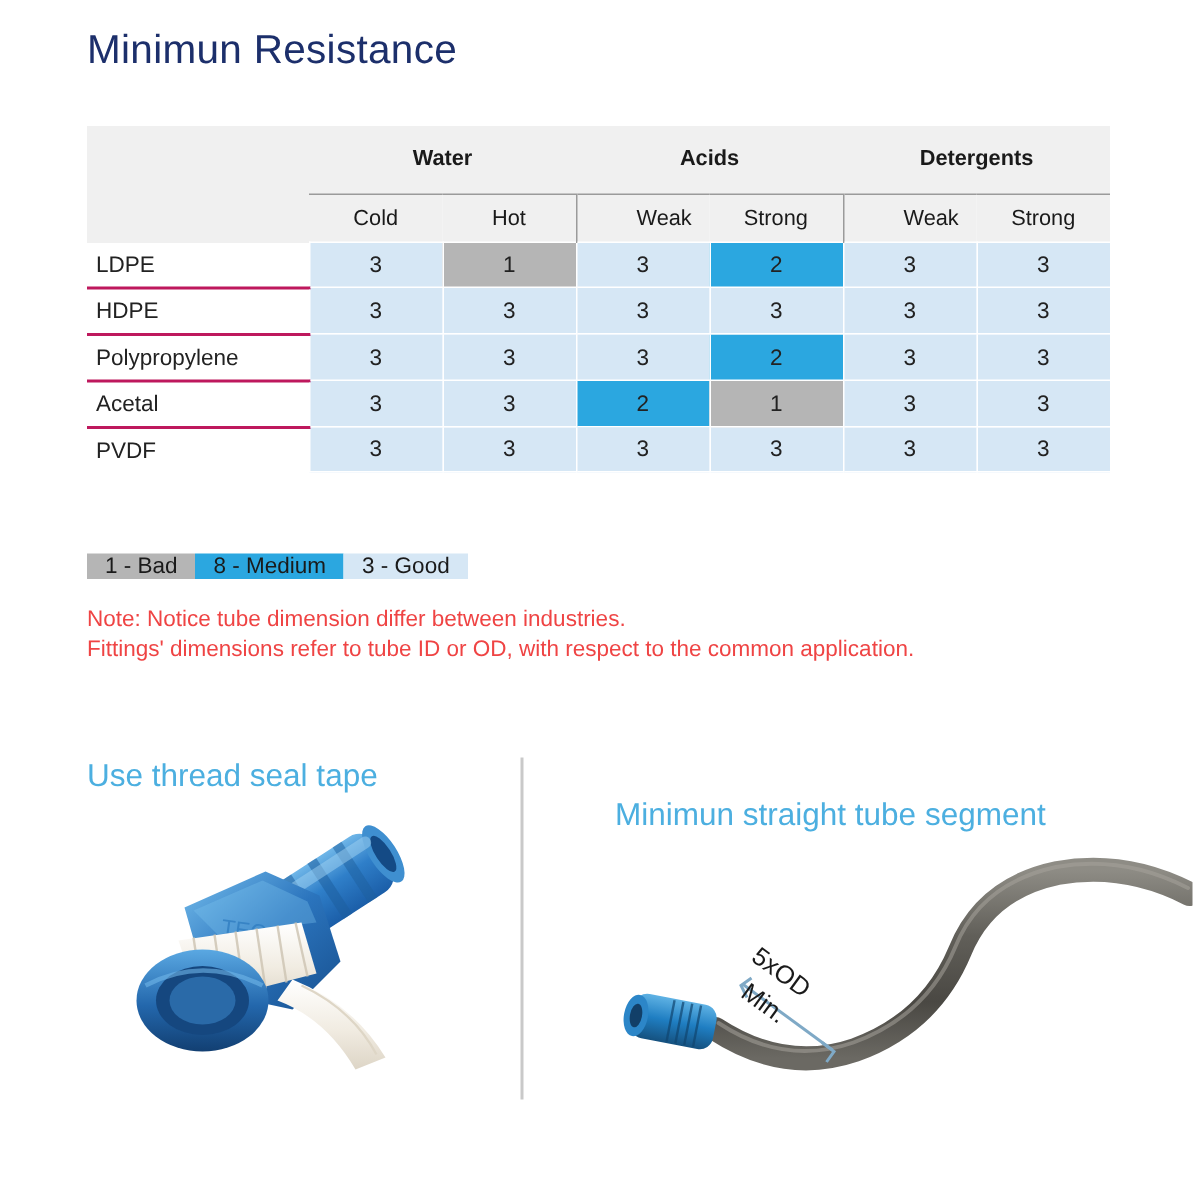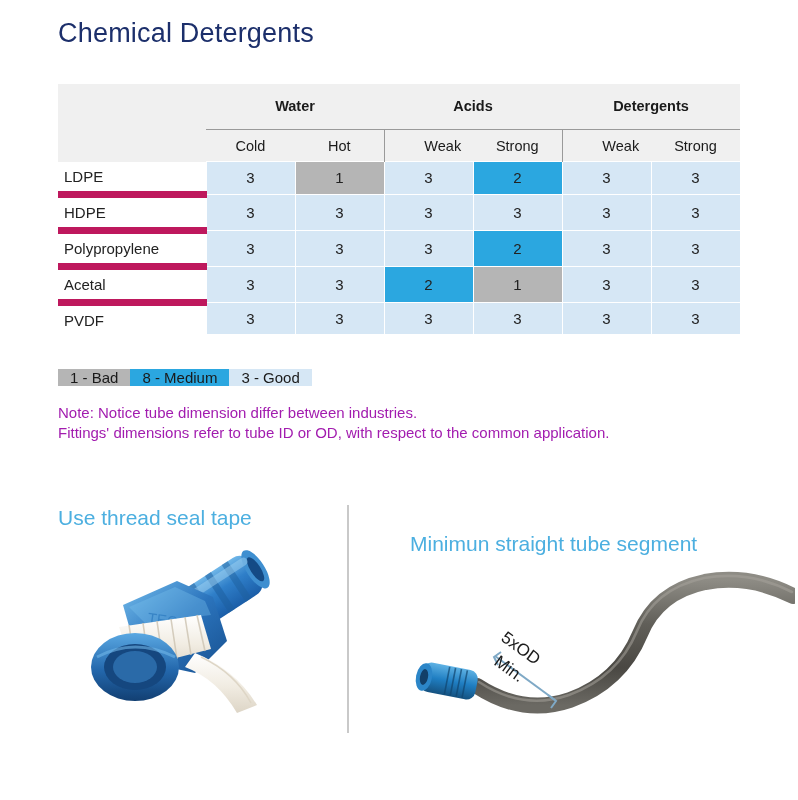--- a/index.html
+++ b/index.html
@@ -80,21 +80,21 @@
   .resistance tbody td {
     height: 29px;
     vertical-align: middle;
     font-size: 15px;
     color: #222;
   }
   td.rowlabel {
     text-align: left;
     padding-left: 6px;
     background: #ffffff;
-    border-bottom: 7px solid #be185d;
+    border-bottom: 2px solid #be185d;
     font-size: 15px;
     color: #1a1a1a;
   }
   tbody tr:last-child td.rowlabel { border-bottom: none; }
 
   td.cell {
     border: 1px solid #ffffff;
     box-sizing: border-box;
   }
   td.v3 { background: #d6e7f5; }
@@ -124,21 +124,21 @@
   .legend .lg-good   { background: #d6e7f5; }
 
   
   .note {
     position: absolute;
     left: 58px;
     top: 403px;
     width: 730px;
     font-size: 15px;
     line-height: 20px;
-    color: #a21caf;
+    color: #ef4444;
   }
   .note div { white-space: nowrap; }
 
   
   .divider {
     position: absolute;
     left: 347px;
     top: 505px;
     width: 2px;
     height: 228px;
@@ -158,21 +158,21 @@
     position: absolute;
   }
   .fig-fitting { left: 85px;  top: 545px; width: 255px; height: 185px; }
   .fig-tube    { left: 405px; top: 548px; width: 390px; height: 185px; }
 
   .figure svg { display: block; }
 </style>
 </head>
 <body>
 
-<div class="page-title">Chemical Detergents</div>
+<div class="page-title">Minimun Resistance</div>
 
 <div class="table-wrap">
   <table class="resistance">
     <colgroup>
       <col class="labelcol">
       <col class="datacol">
         <col class="datacol">
         <col class="datacol">
       <col class="datacol">
         <col class="datacol">

